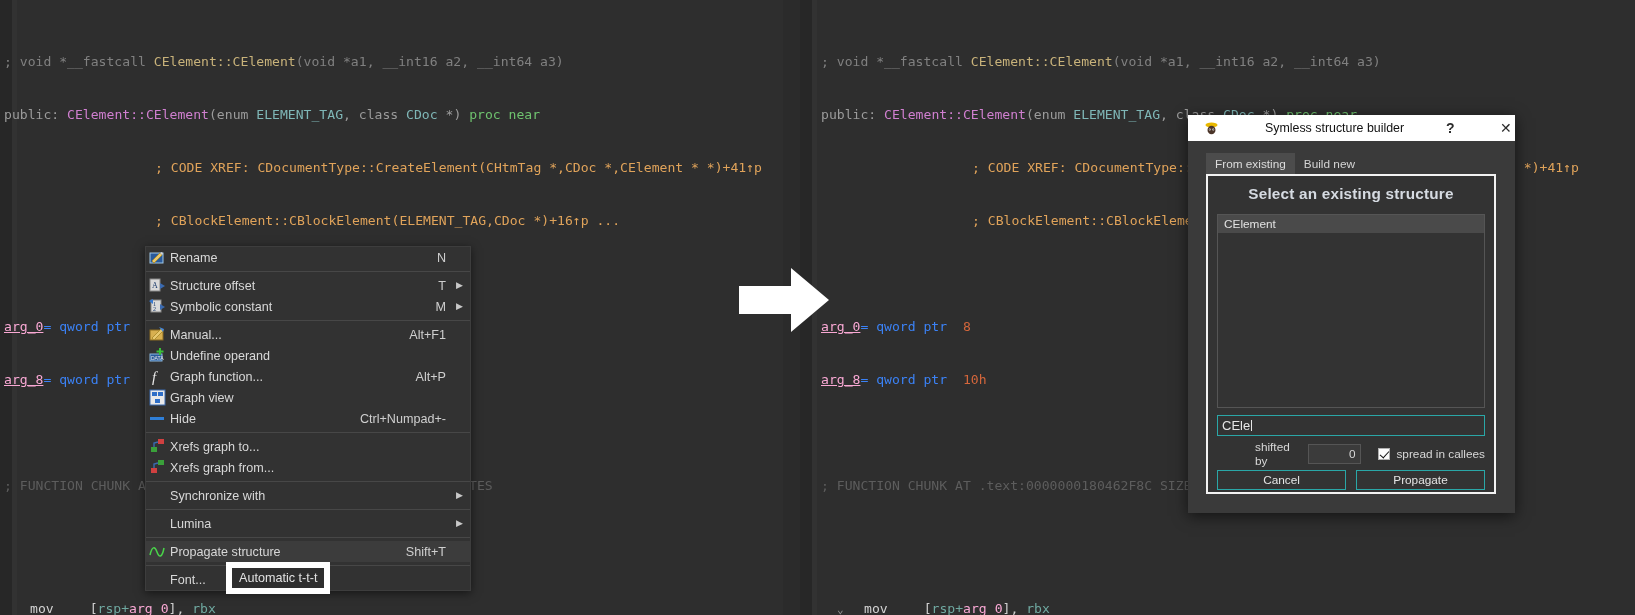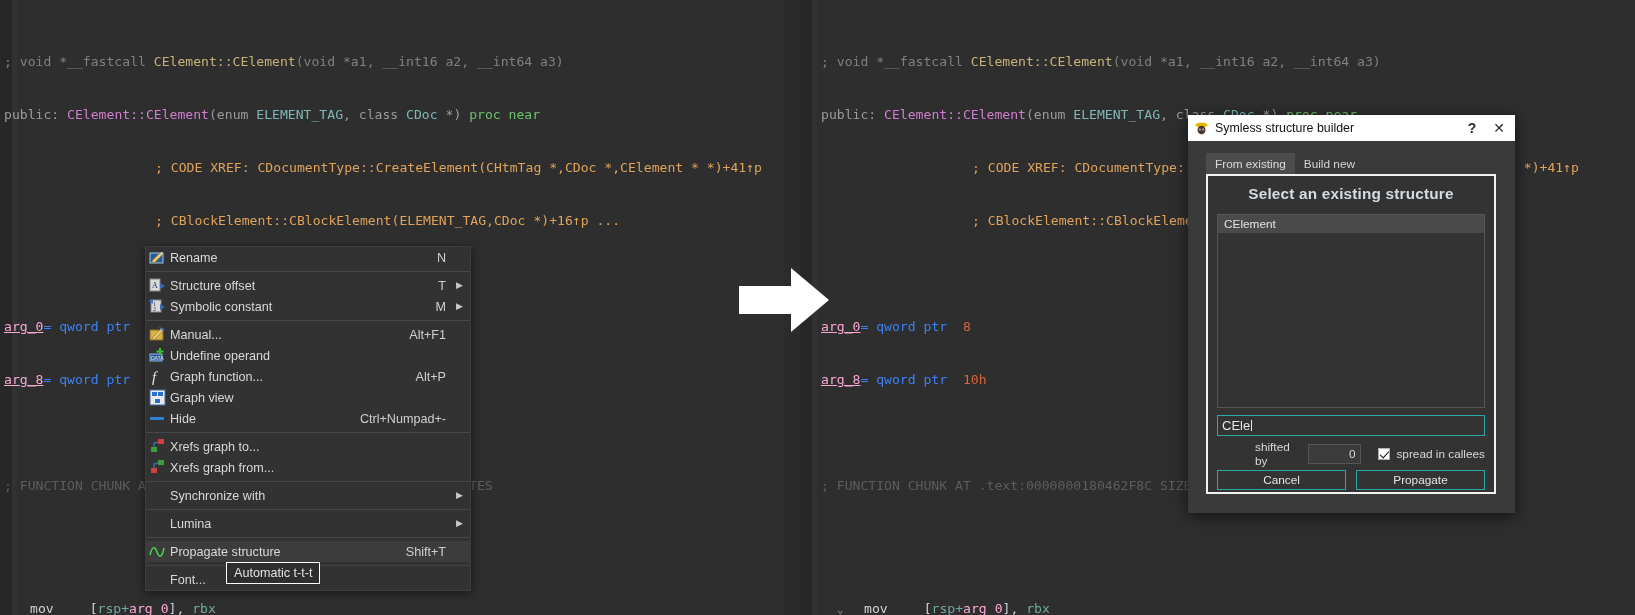--- a/index.html
+++ b/index.html
@@ -63,34 +63,35 @@
   .mi .ico{position:absolute;left:3px;top:2px;width:17px;height:17px;}
   .mi .lbl{margin-left:24px;white-space:nowrap;}
   .mi .sc{position:absolute;right:24px;color:#cfcfcf;white-space:nowrap;}
   .mi .arr{position:absolute;right:7px;color:#c9c9c9;font-size:9px;line-height:1;}
   .mi.sel{background:#3c3c3c;}
   .msep{height:1px;background:#474747;margin:3px 0;}
 
   
   .tooltip{
     position:absolute;left:226px;top:562px;
-    background:#2e2e2e;border:1px solid #ffffff;color:#e2e2e2;
+    background:#2e2e2e;border:6px solid #ffffff;color:#e2e2e2;
     font-size:12.6px;padding:3px 7px;white-space:nowrap;z-index:60;
   }
 
   
   .dialog{
     position:absolute;left:1188px;top:115px;width:327px;height:398px;
     background:#3a3a3a;
     box-shadow:0 3px 14px rgba(0,0,0,.6);
     z-index:50;
   }
   .dlg-title{
     height:26px;background:#ffffff;display:flex;align-items:center;
-    padding:0 0 0 6px;
+    padding:0 0 0 16px;
+    gap:40px;
   }
   .dlg-ico{width:15px;height:15px;margin-right:6px;flex:0 0 auto;}
   .dlg-title-text{font-size:12.4px;color:#111;flex:1 1 auto;white-space:nowrap;}
   .dlg-help{width:22px;text-align:center;font-size:14px;color:#2b2b2b;font-weight:bold;}
   .dlg-close{width:32px;text-align:center;font-size:14px;color:#2b2b2b;}
 
   .tabs{position:absolute;left:18px;top:38px;display:flex;}
   .tab{
     font-size:11.8px;padding:4px 9px 5px 9px;color:#dcdcdc;background:#4c4c4c;
   }

